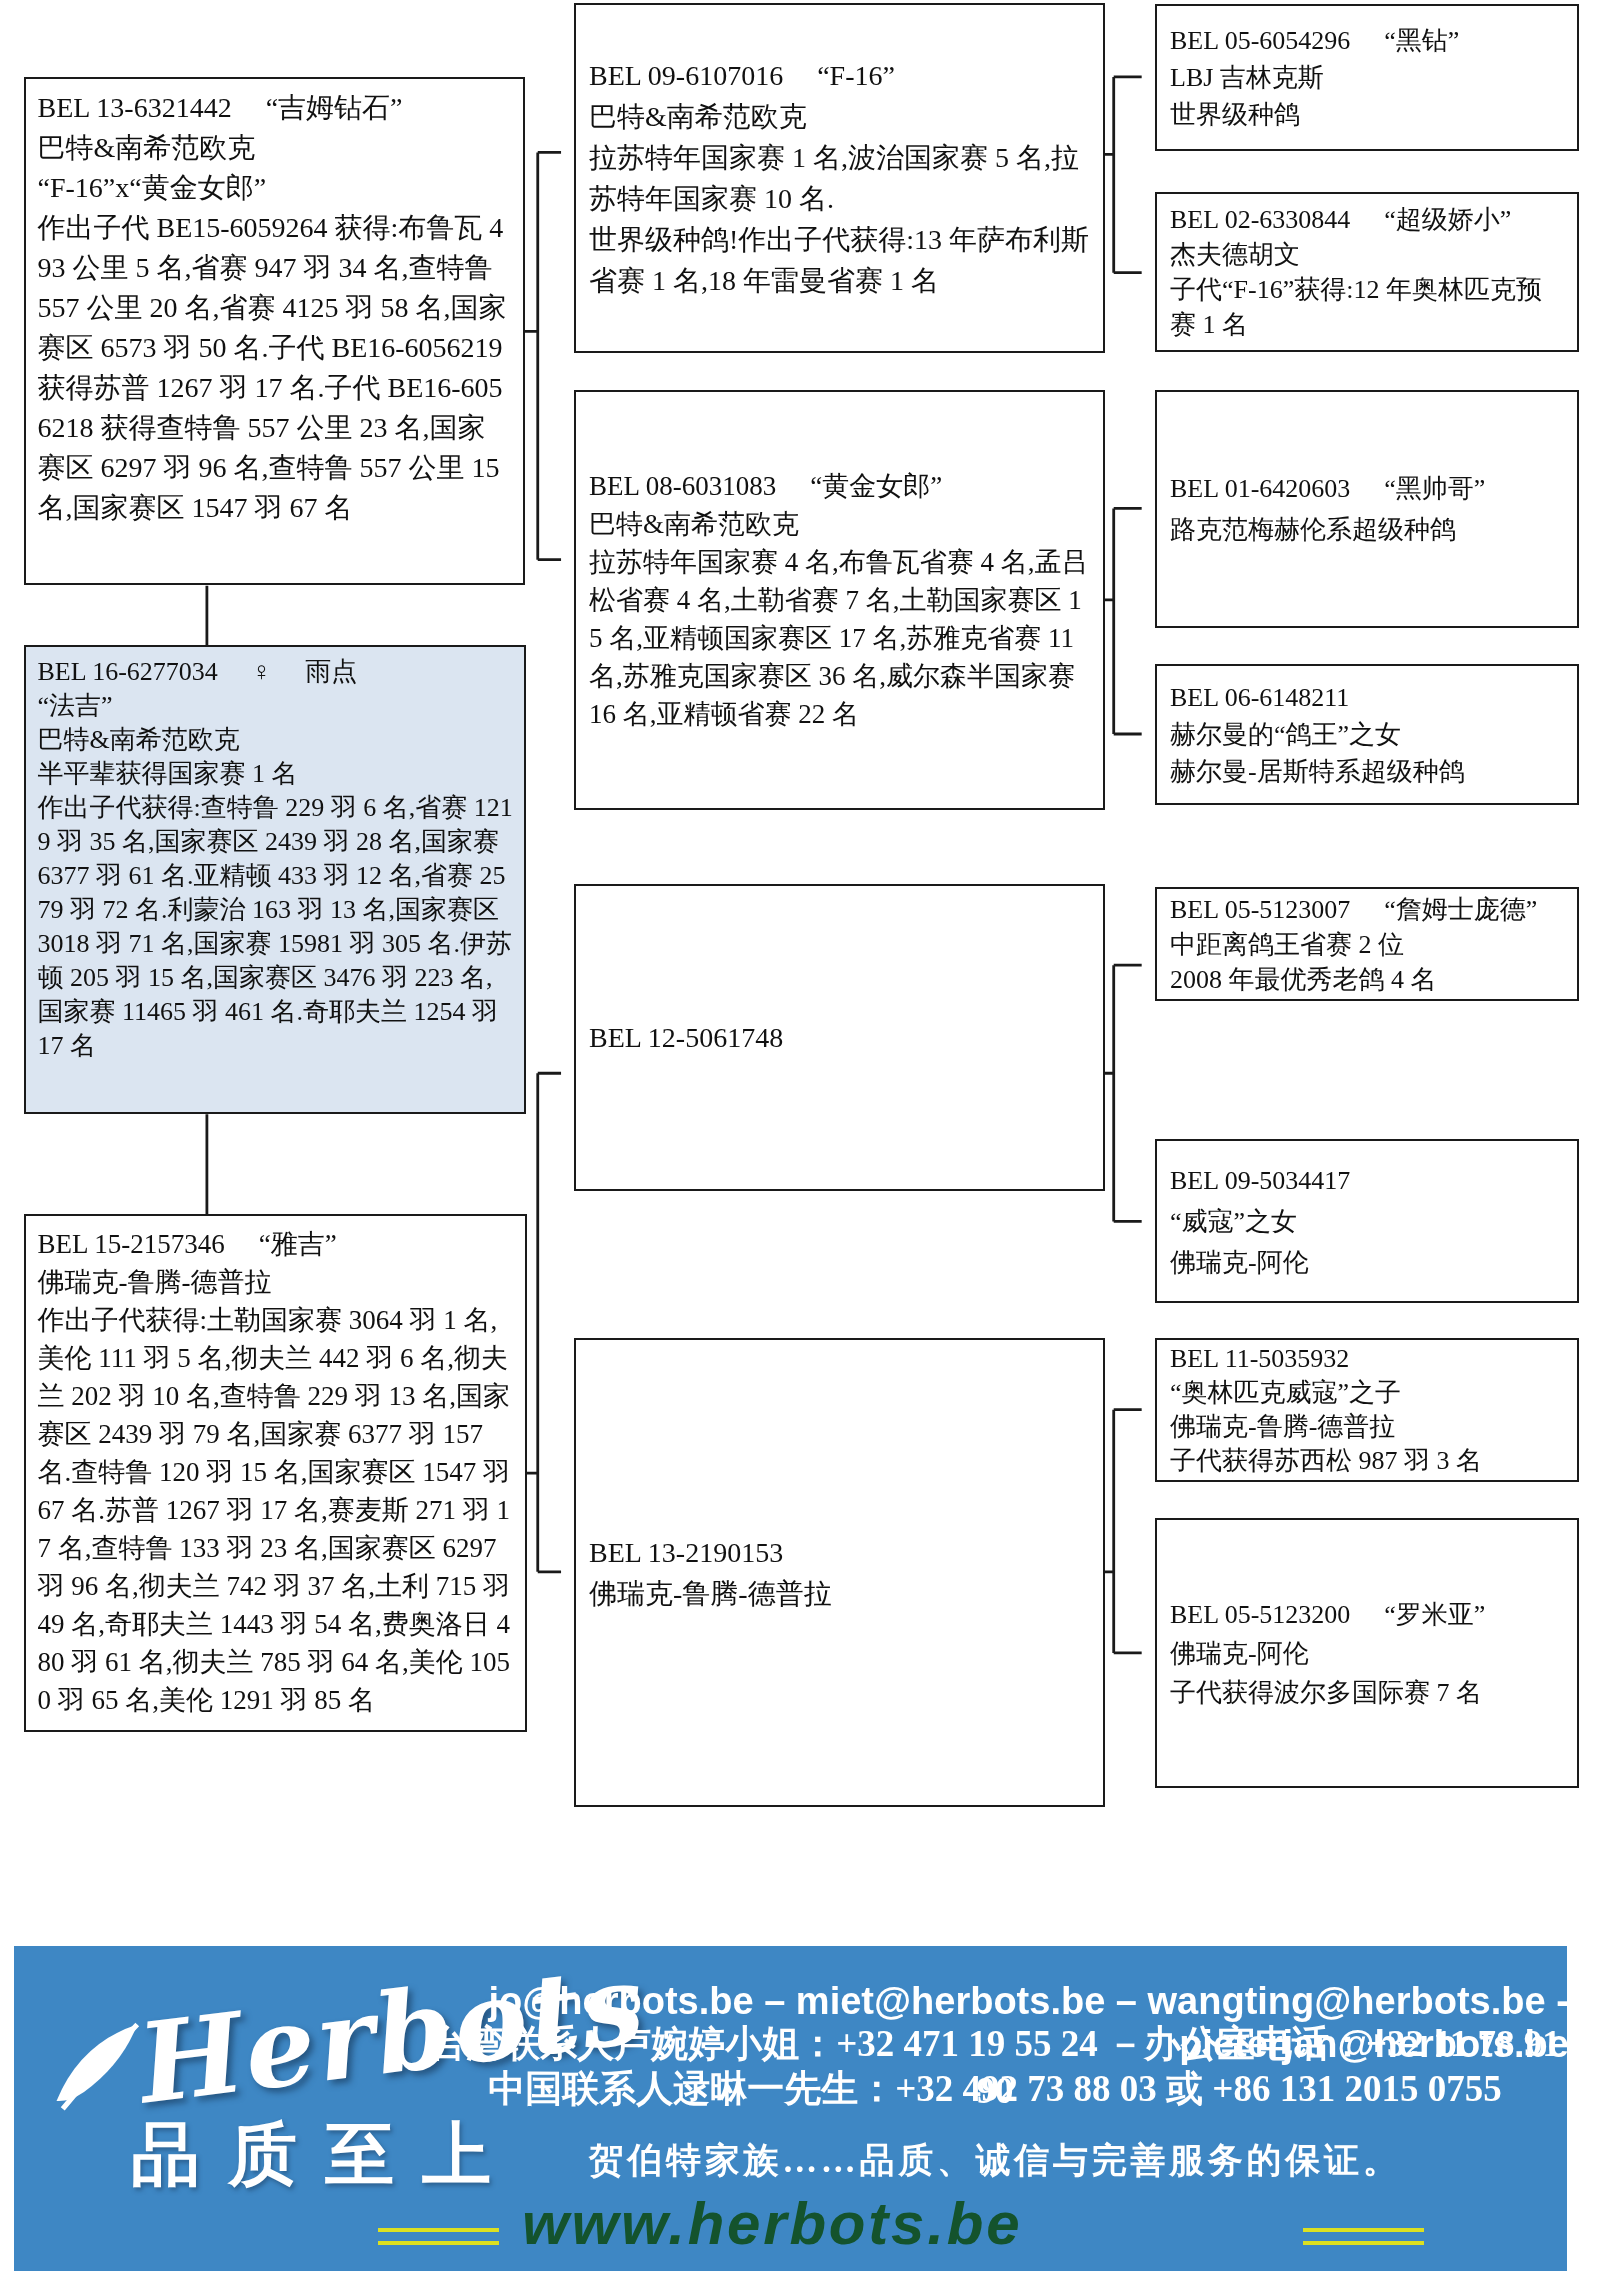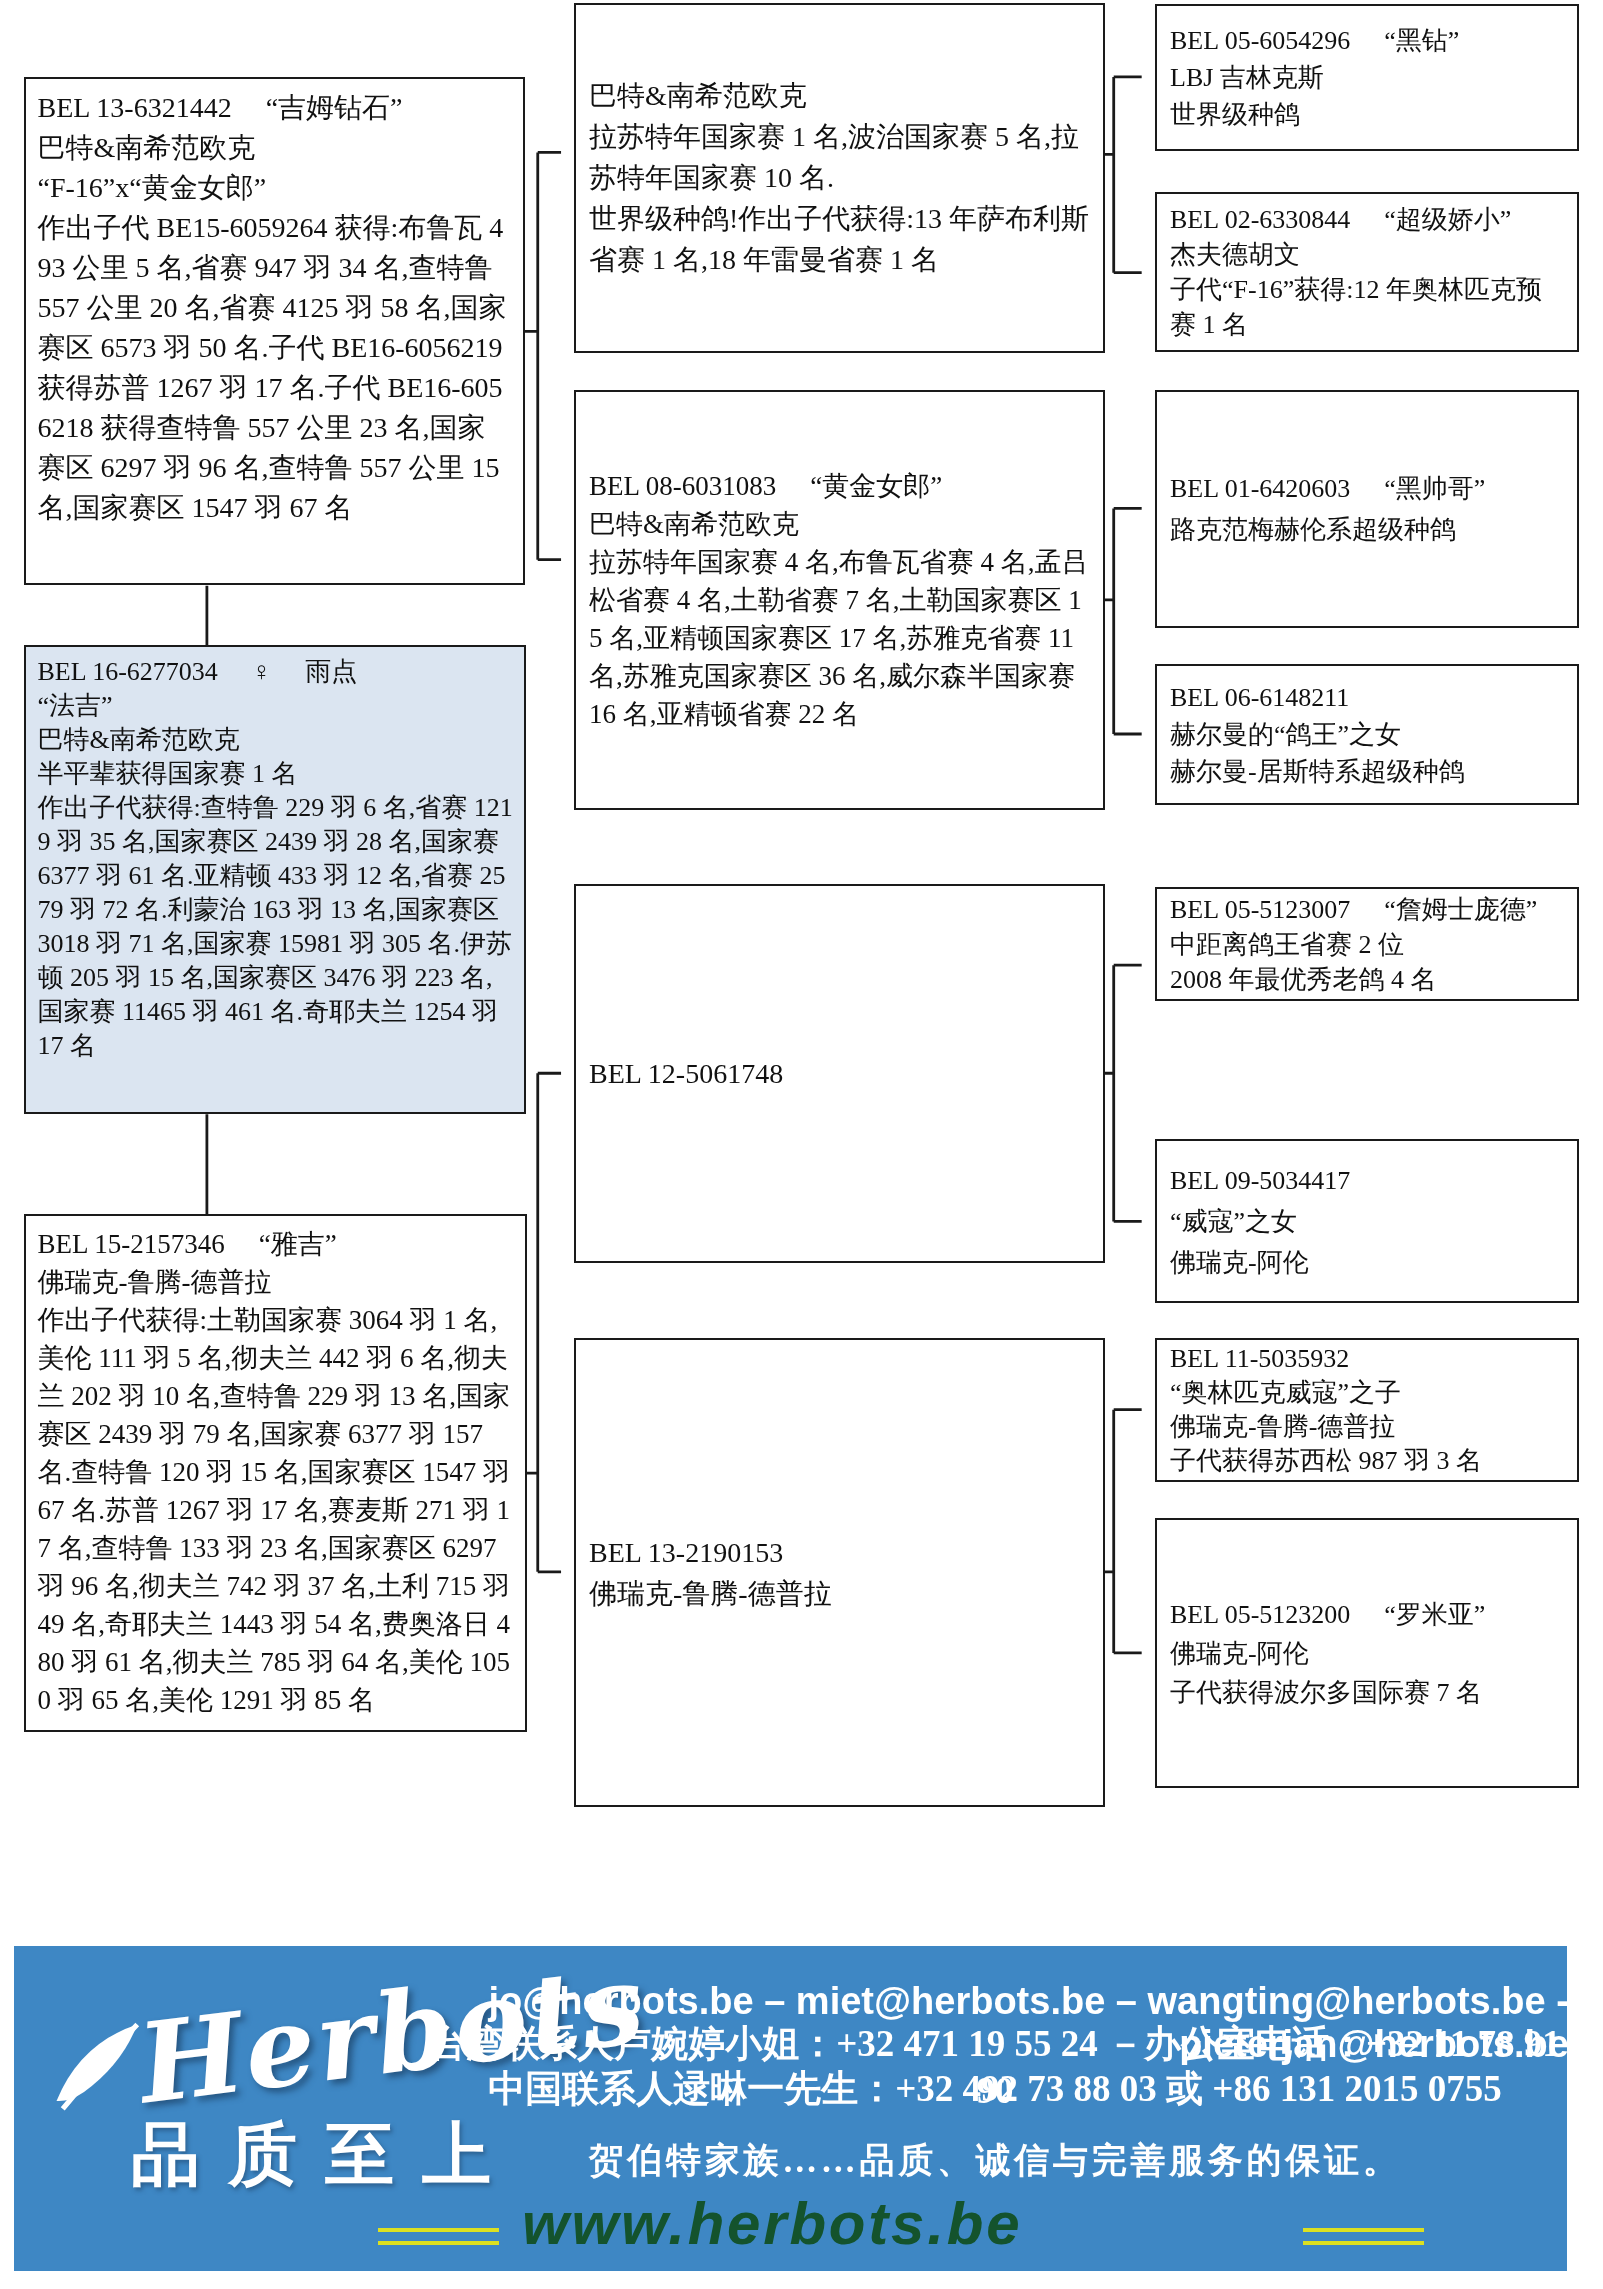--- a/index.html
+++ b/index.html
@@ -66,32 +66,33 @@
     <div>作出子代获得:查特鲁 229 羽 6 名,省赛 1219 羽 35 名,国家赛区 2439 羽 28 名,国家赛 6377 羽 61 名.亚精顿 433 羽 12 名,省赛 2579 羽 72 名.利蒙治 163 羽 13 名,国家赛区 3018 羽 71 名,国家赛 15981 羽 305 名.伊苏顿 205 羽 15 名,国家赛区 3476 羽 223 名,国家赛 11465 羽 461 名.奇耶夫兰 1254 羽 17 名</div>
   </div>
 
   <div class="box lbox f29" style="left:9.3px;top:1214px;width:503px;height:518px">
     <div><span>BEL 15-2157346</span><span class="gap">“雅吉”</span></div>
     <div>佛瑞克-鲁腾-德普拉</div>
     <div>作出子代获得:土勒国家赛 3064 羽 1 名,美伦 111 羽 5 名,彻夫兰 442 羽 6 名,彻夫兰 202 羽 10 名,查特鲁 229 羽 13 名,国家赛区 2439 羽 79 名,国家赛 6377 羽 157 名.查特鲁 120 羽 15 名,国家赛区 1547 羽 67 名.苏普 1267 羽 17 名,赛麦斯 271 羽 17 名,查特鲁 133 羽 23 名,国家赛区 6297 羽 96 名,彻夫兰 742 羽 37 名,土利 715 羽 49 名,奇耶夫兰 1443 羽 54 名,费奥洛日 480 羽 61 名,彻夫兰 785 羽 64 名,美伦 1050 羽 65 名,美伦 1291 羽 85 名</div>
   </div>
 
   <div class="box mbox m30" style="left:559px;top:2.8px;width:531px;height:350px">
+    <div><span>BEL 09-6107016</span><span class="gap">“F-16”</span></div>
     <div>巴特&amp;南希范欧克</div>
     <div>拉苏特年国家赛 1 名,波治国家赛 5 名,拉苏特年国家赛 10 名.</div>
     <div>世界级种鸽!作出子代获得:13 年萨布利斯省赛 1 名,18 年雷曼省赛 1 名</div>
   </div>
 
   <div class="box mbox f29" style="left:559px;top:390px;width:531px;height:420px">
     <div><span>BEL 08-6031083</span><span class="gap">“黄金女郎”</span></div>
     <div>巴特&amp;南希范欧克</div>
     <div>拉苏特年国家赛 4 名,布鲁瓦省赛 4 名,孟吕松省赛 4 名,土勒省赛 7 名,土勒国家赛区 15 名,亚精顿国家赛区 17 名,苏雅克省赛 11 名,苏雅克国家赛区 36 名,威尔森半国家赛 16 名,亚精顿省赛 22 名</div>
   </div>
 
-  <div class="box mbox m30" style="left:559px;top:884px;width:531px;height:379px">
+  <div class="box mbox m30" style="left:559px;top:884px;width:531px;height:307px">
     <div><span>BEL 12-5061748</span></div>
   </div>
 
   <div class="box mbox m30" style="left:559px;top:1338px;width:531px;height:469px">
     <div><span>BEL 13-2190153</span></div>
     <div>佛瑞克-鲁腾-德普拉</div>
   </div>
 
   <div class="box rbox" style="left:1140px;top:3.7px;width:424px;height:147px">
     <div><span>BEL 05-6054296</span><span class="gap">“黑钻”</span></div>

